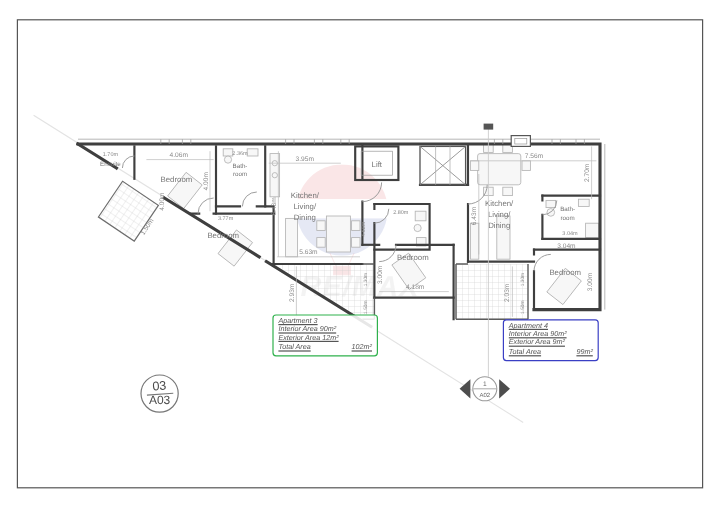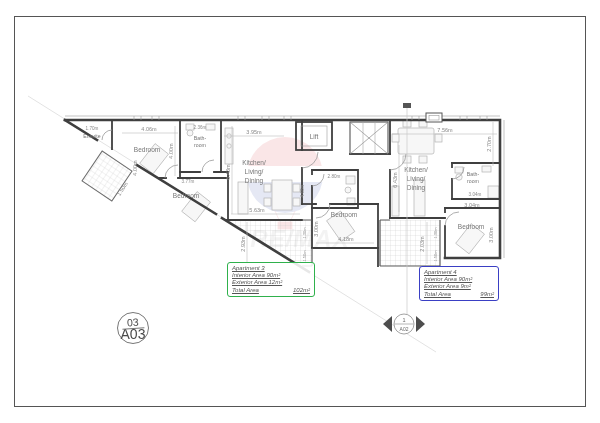--- a/index.html
+++ b/index.html
@@ -18,21 +18,21 @@
            padding:2px 4px;font-size:6px;line-height:7.2px;font-style:italic;color:#555;z-index:3;}
   .apt-box .apt-row{text-decoration:underline;white-space:nowrap;}
   .apt-box .total{display:flex;justify-content:space-between;}
   .apt3{border-color:#2fb14c;}
   .apt4{border-color:#3a3fc4;}
 
   .titleblock{position:absolute;left:117px;top:312px;display:flex;align-items:flex-start;z-index:3;color:#4a4a4a;}
   .tb-circle{width:30px;height:30px;border:1.1px solid #777;border-radius:50%;display:flex;flex-direction:column;
              align-items:center;justify-content:center;flex:0 0 auto;}
   .tb-num{font-size:10.5px;line-height:12px;padding:0 5px;border-bottom:1px solid #777;transform:rotate(-4deg);}
-  .tb-code{font-size:14px;line-height:11px;}
+  .tb-code{font-size:10px;line-height:11px;}
   .tb-right{margin-left:6px;padding-top:3px;}
   .tb-title{font-size:12.5px;letter-spacing:.3px;color:#4c4c4c;}
   .tb-rule{width:130px;height:1px;background:#999;margin-top:2px;}
   .tb-scale{font-size:6.5px;color:#888;margin:2px 0 0 62px;white-space:nowrap;}
 </style>
 </head>
 <body>
 
 <div class="frame">
 

